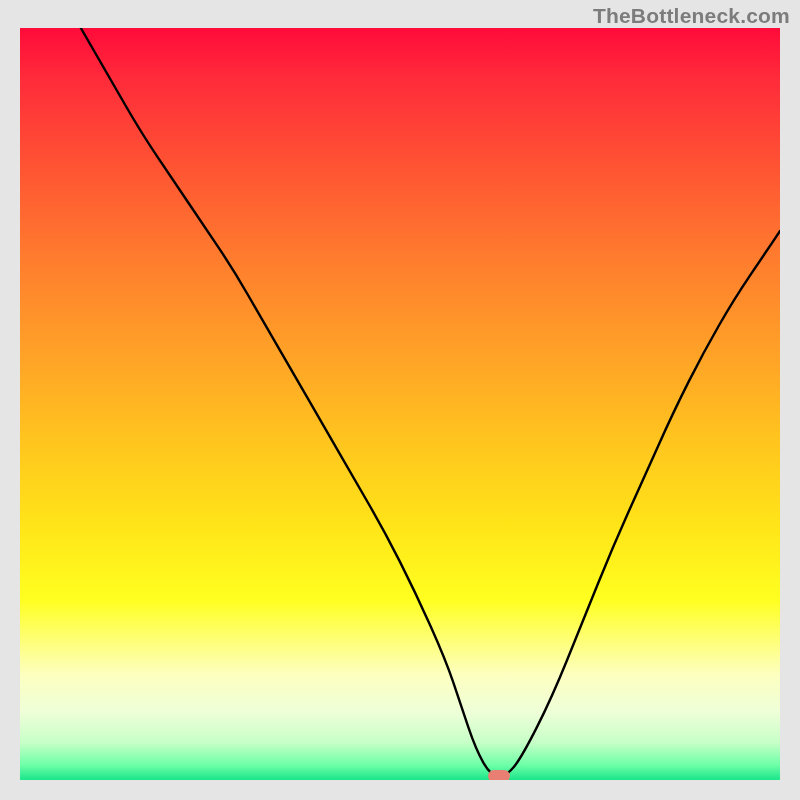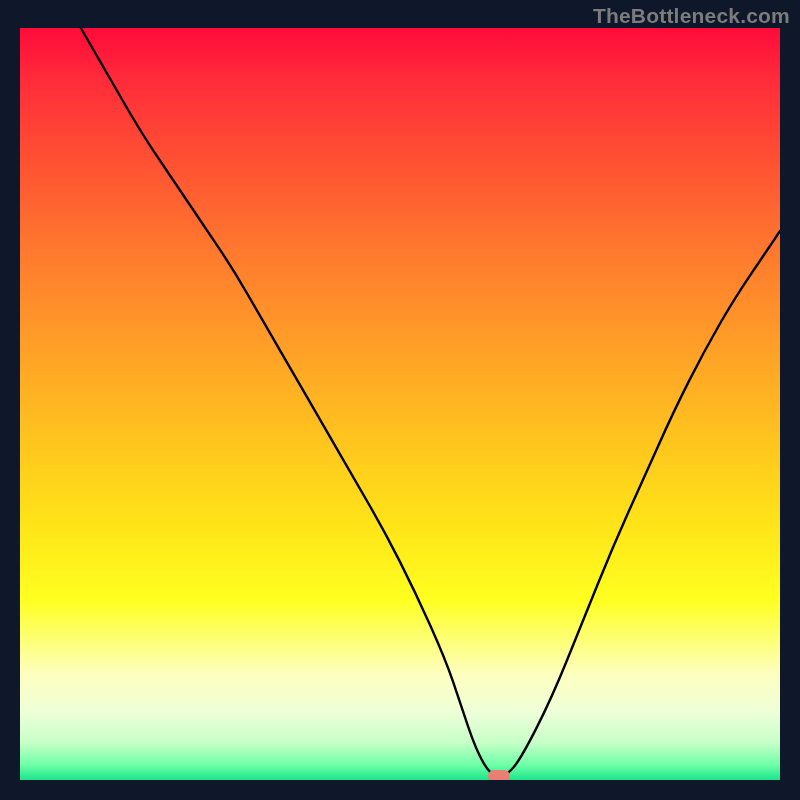--- a/index.html
+++ b/index.html
@@ -8,21 +8,21 @@
     width: 800px;
     height: 800px;
     background: #000;
     font-family: Arial, Helvetica, sans-serif;
     overflow: hidden;
   }
   .frame {
     position: relative;
     width: 800px;
     height: 800px;
-    background: #0f172a;
+    background: #e5e5e5;
   }
   .watermark {
     position: absolute;
     top: 4px;
     right: 10px;
     color: #7c7c7c;
     font-size: 21px;
     font-weight: 600;
     letter-spacing: 0.2px;
     z-index: 10;

